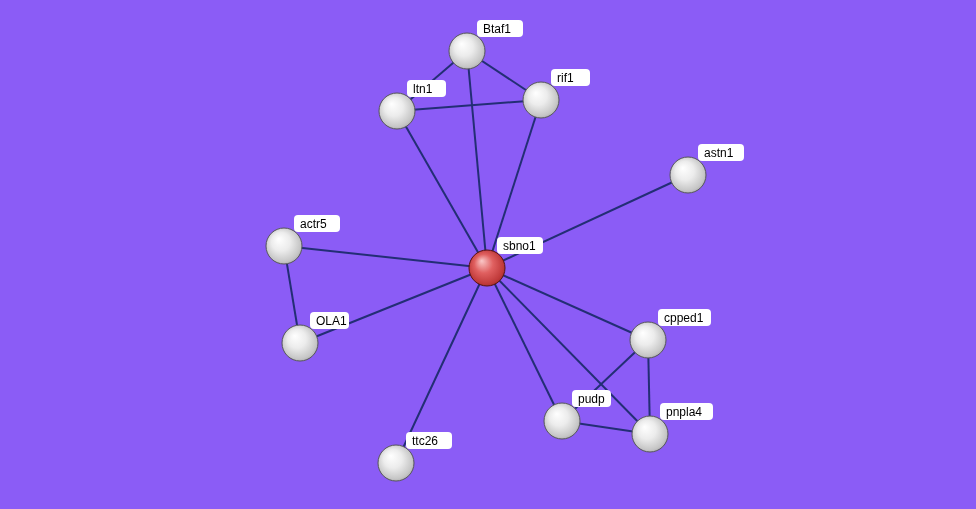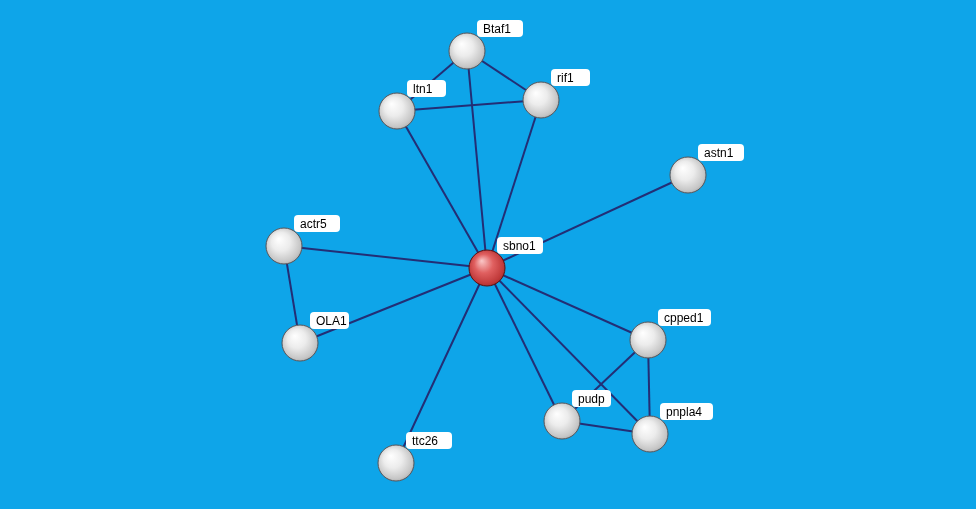--- a/index.html
+++ b/index.html
@@ -4,21 +4,21 @@
 <style>
   html, body {
     margin: 0;
     padding: 0;
     background: #000000;
   }
   .stage {
     position: relative;
     width: 976px;
     height: 509px;
-    background: #0ea5e9;
+    background: #8b5cf6;
     overflow: hidden;
     font-family: "Liberation Sans", sans-serif;
   }
   svg {
     display: block;
   }
   .node-circle {
     cursor: pointer;
   }
   .node-label-text {

